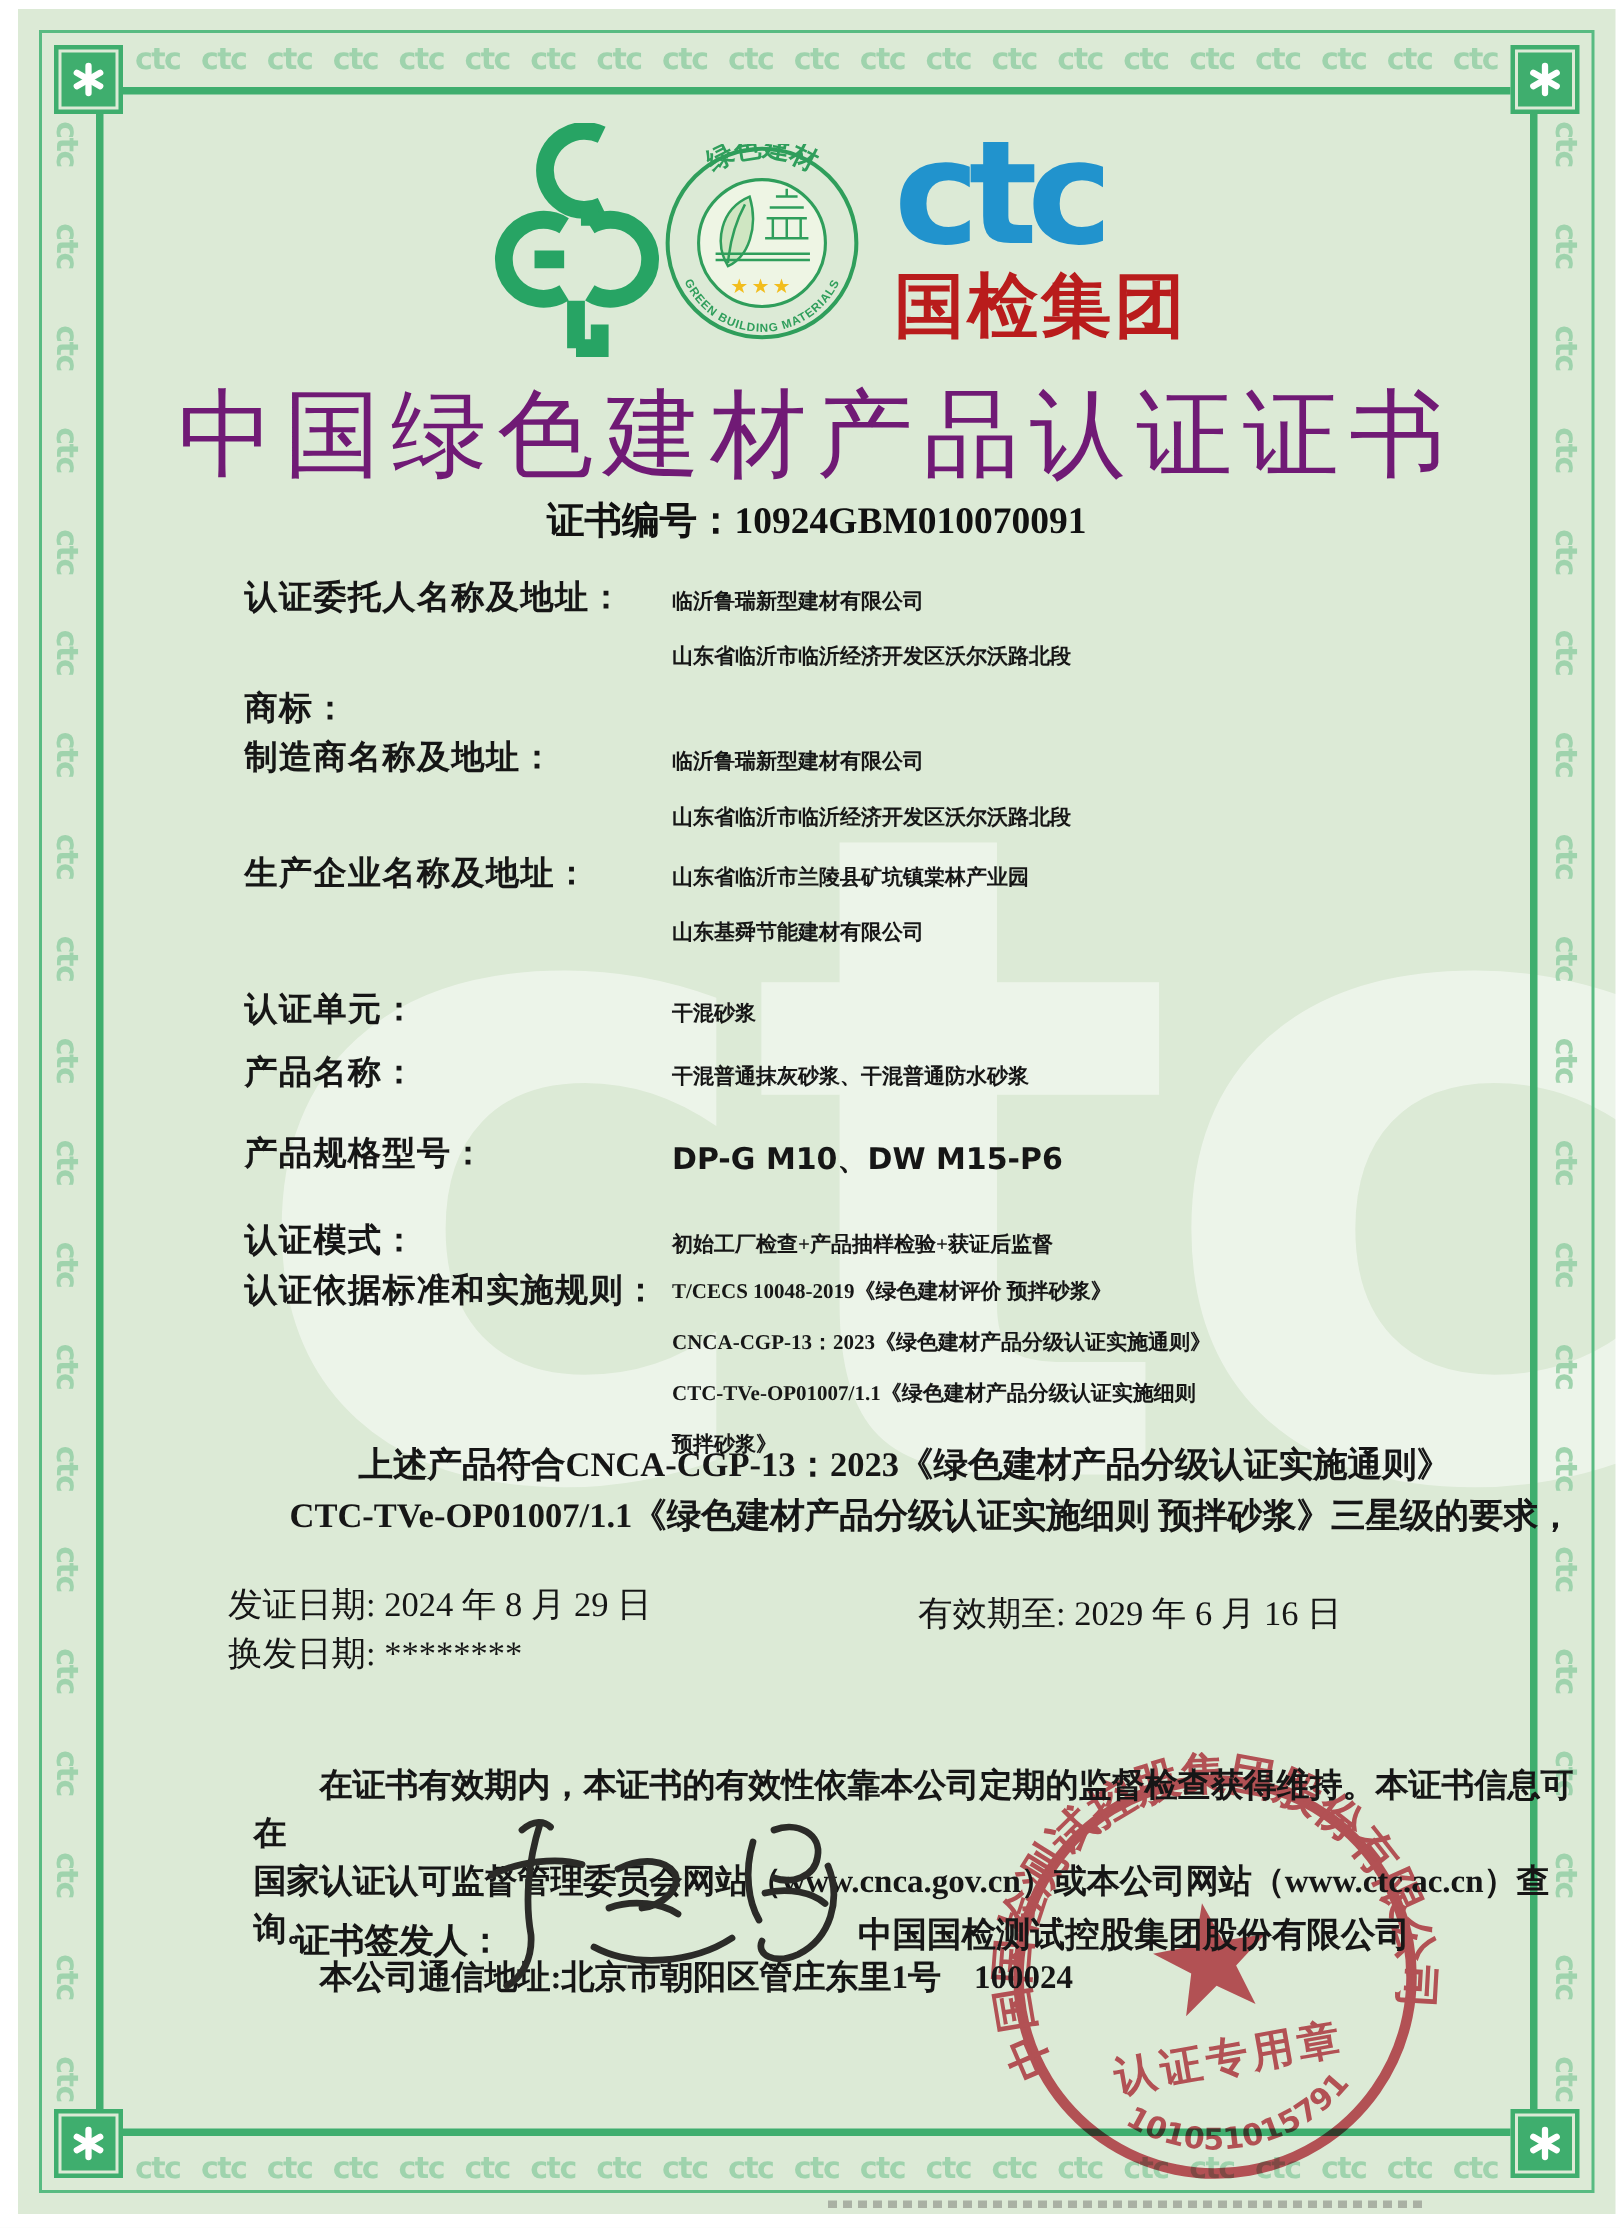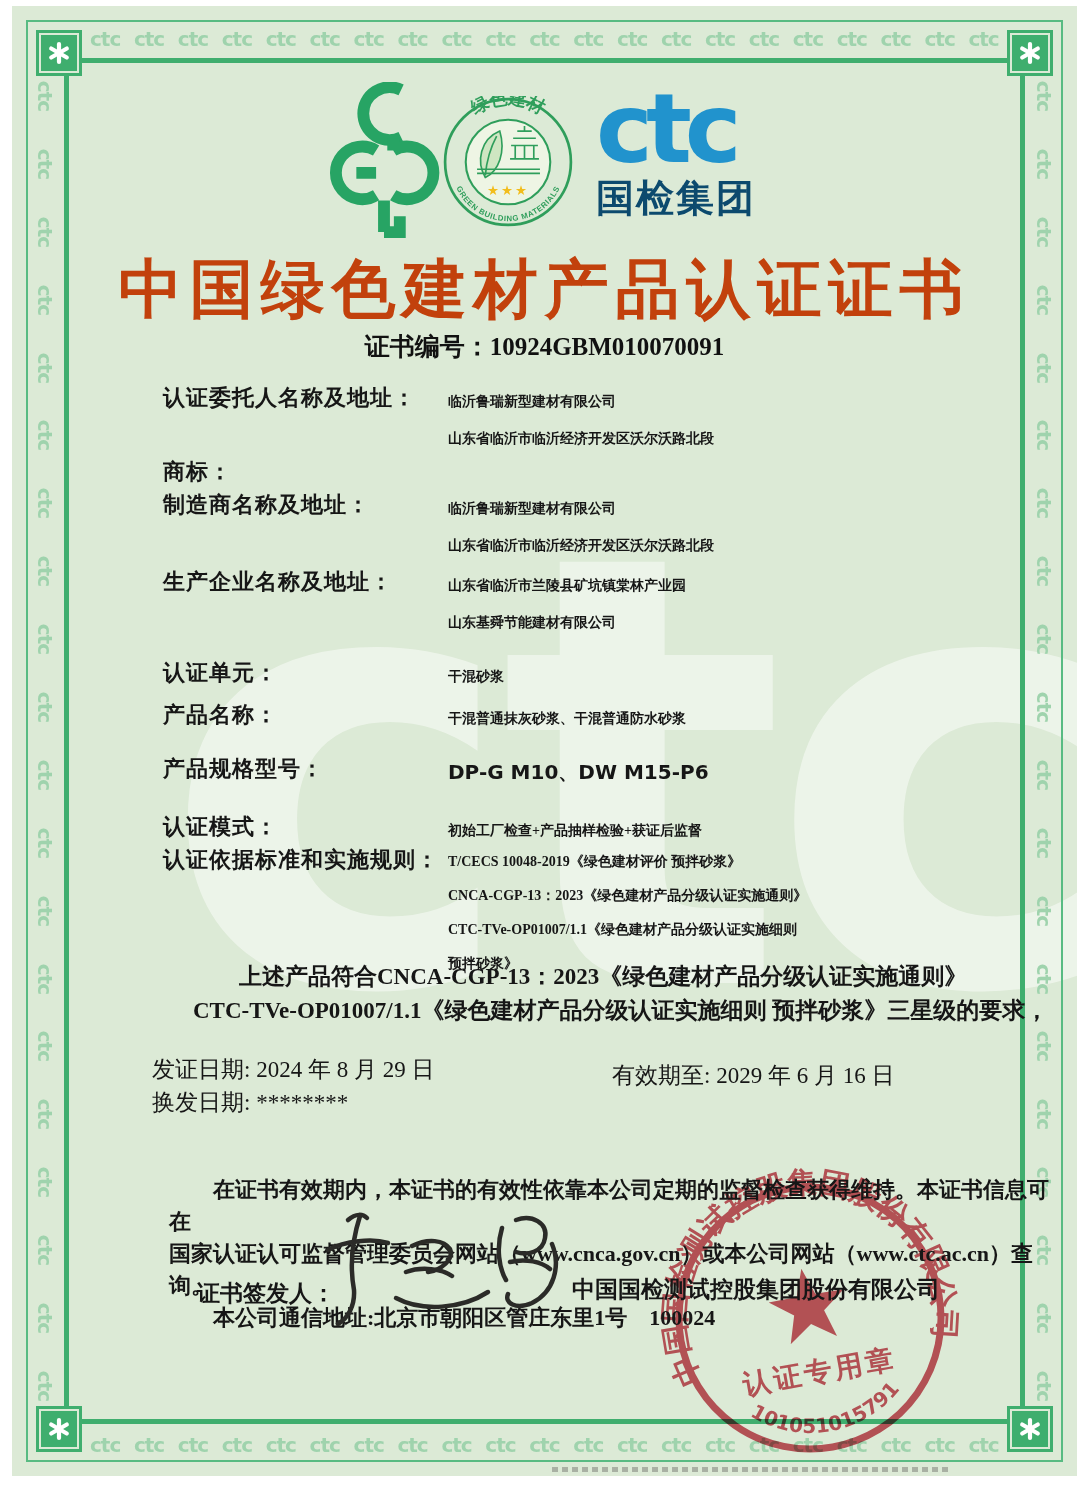--- a/index.html
+++ b/index.html
@@ -29,24 +29,24 @@
   .corner-in{width:100%;height:100%;background:#3fae6e;display:flex;align-items:center;justify-content:center;}
   .c-tl{left:24px;top:24px;} .c-tr{right:24px;top:24px;}
   .c-bl{left:24px;bottom:24px;} .c-br{right:24px;bottom:24px;}
 
   
   .gp-logo{position:absolute;left:306px;top:76px;z-index:4;}
   .badge{position:absolute;left:430px;top:90px;z-index:4;}
   .ctc-logo{position:absolute;left:584px;top:84px;z-index:4;text-align:left;}
   .ctc-word{font-family:"DejaVu Sans",sans-serif;font-weight:700;font-size:96px;line-height:.82;
             letter-spacing:-7px;color:#2193cd;}
-  .ctc-sub{font-family:Liberation Serif, serif;font-weight:700;font-size:38px;
-           color:#0c4a6e;letter-spacing:2px;margin-top:4px;}
-  .title{position:absolute;left:0;right:0;top:240px;text-align:center;font-weight:700;
-         font-size:64px;letter-spacing:7px;color:#c2410c;z-index:4;}
+  .ctc-sub{font-family:Liberation Serif, serif;font-weight:700;font-size:47px;
+           color:#b91c1c;letter-spacing:2px;margin-top:4px;}
+  .title{position:absolute;left:0;right:0;top:240px;text-align:center;font-weight:400;
+         font-size:64px;letter-spacing:7px;color:#701a75;z-index:4;}
   .certno{position:absolute;left:0;right:0;top:324px;text-align:center;font-weight:700;
           font-size:25px;color:#111;z-index:4;}
 
   
   .lbl{position:absolute;left:151px;font-weight:700;font-size:22px;letter-spacing:1px;white-space:nowrap;z-index:4;}
   .val{position:absolute;left:436px;font-weight:700;font-size:14px;line-height:37px;white-space:nowrap;z-index:4;}
   .val-std{line-height:34px;}
   .val-mono{font-family:"DejaVu Sans",sans-serif;font-weight:700;font-size:20px;letter-spacing:0px;}
 
   .statement{position:absolute;left:153px;top:954px;width:880px;font-weight:700;font-size:23px;

